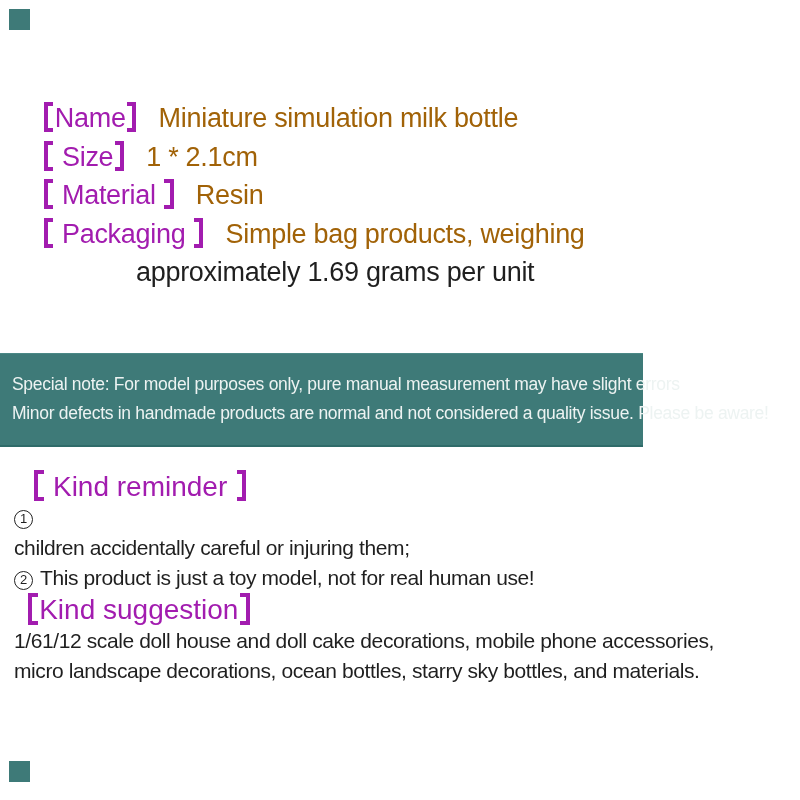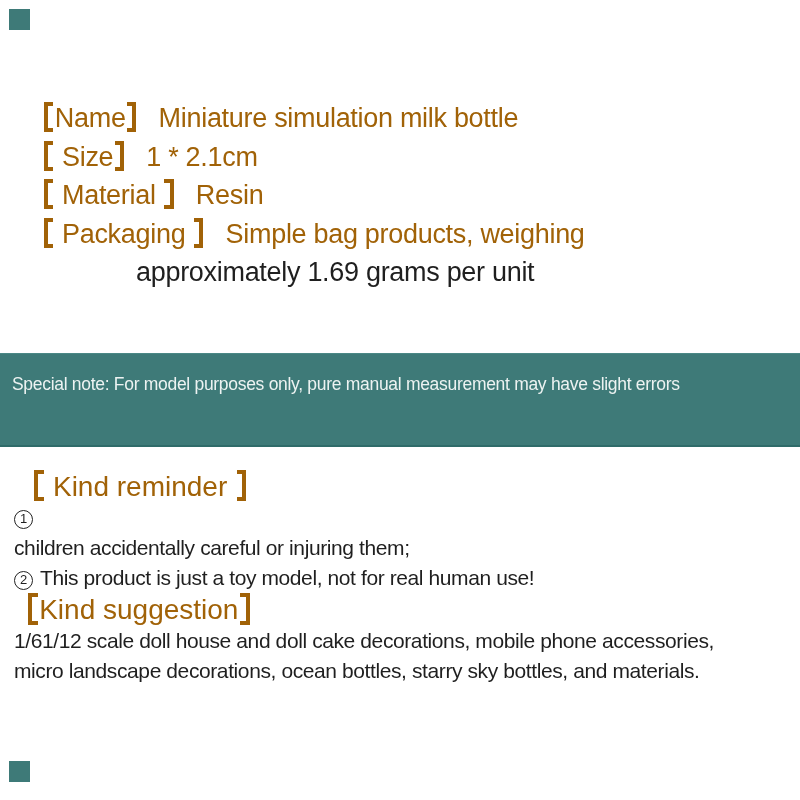--- a/index.html
+++ b/index.html
@@ -14,30 +14,30 @@
   .corner{position:absolute;width:21px;height:21px;background:#3e7a78;}
   .corner.tl{left:9px;top:9px;}
   .corner.bl{left:9px;top:761px;}
 
   
   .bk{display:inline-block;box-sizing:border-box;width:.34em;height:1.12em;
       border:.15em solid currentColor;vertical-align:-0.2em;}
   .bk-l{border-right:none;margin-right:.06em;}
   .bk-r{border-left:none;margin-left:.06em;}
 
-  .red{color:#a16207;padding-left:12px;}
+  .red{color:#a21caf;padding-left:12px;}
   .pre{white-space:pre;}
 
   
   .spec{position:absolute;left:32px;top:99px;font-size:27px;line-height:38.5px;letter-spacing:-0.3px;}
   .spec .val{color:#a16207;margin-left:15px;}
   .spec .cont{margin-left:104px;}
 
   
-  .banner{position:absolute;left:0;top:353px;width:800px;height:94px;box-sizing:border-box;
+  .banner{position:absolute;left:0;top:353px;width:643px;height:94px;box-sizing:border-box;
     background:#3e7a78;border-bottom:2px solid #2f6b69;border-top:1px solid #4b8886;
     color:#edf3f2;font-size:17.5px;letter-spacing:-0.3px;line-height:28.5px;
     padding:16px 0 0 12px;}
   .banner .banner-line{white-space:nowrap;}
 
   
   .lower{position:absolute;left:14px;top:470px;font-size:21px;line-height:30.4px;letter-spacing:-0.4px;}
   .lower .heading{font-size:28px;letter-spacing:0;}
   .lower .h-kind{margin-left:8px;}
   .lower .h-usage{margin-left:2px;}
@@ -71,20 +71,21 @@
     </div>
     <div class="spec-row">
       <span class="red"><span class="bk bk-l"></span><span class="pre"> Packaging </span><span class="bk bk-r"></span></span>
       <span class="val">Simple bag products, weighing</span>
     </div>
     <div class="spec-row cont">approximately 1.69 grams per unit</div>
   </div>
 
   <div class="banner">
     <div class="banner-line">Special note: For model purposes only, pure manual measurement may have slight errors</div>
+    <div class="banner-line">Minor defects in handmade products are normal and not considered a quality issue. Please be aware!</div>
   </div>
 
   <div class="lower">
     <div class="heading red h-kind"><span class="bk bk-l"></span><span class="pre"> Kind reminder </span><span class="bk bk-r"></span></div>
 
     <div class="body-line"><span class="circ">
           <span>1</span>
         </span></div>
 
     <div class="body-line">children accidentally careful or injuring them;</div>

